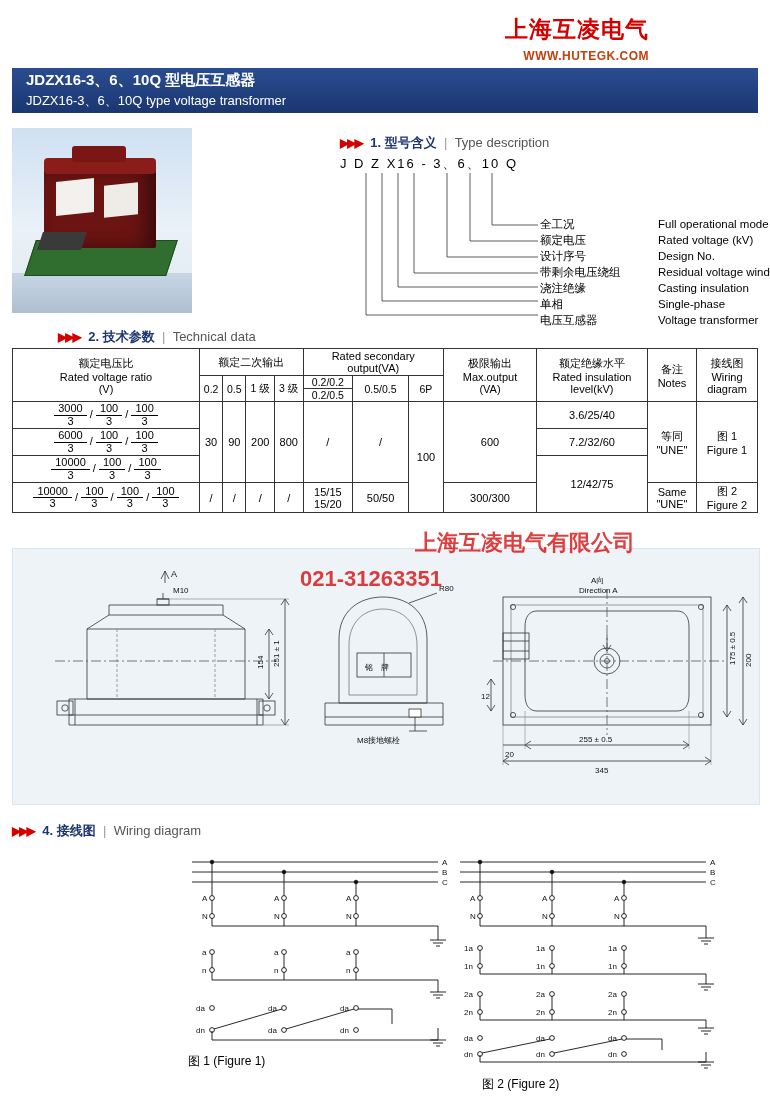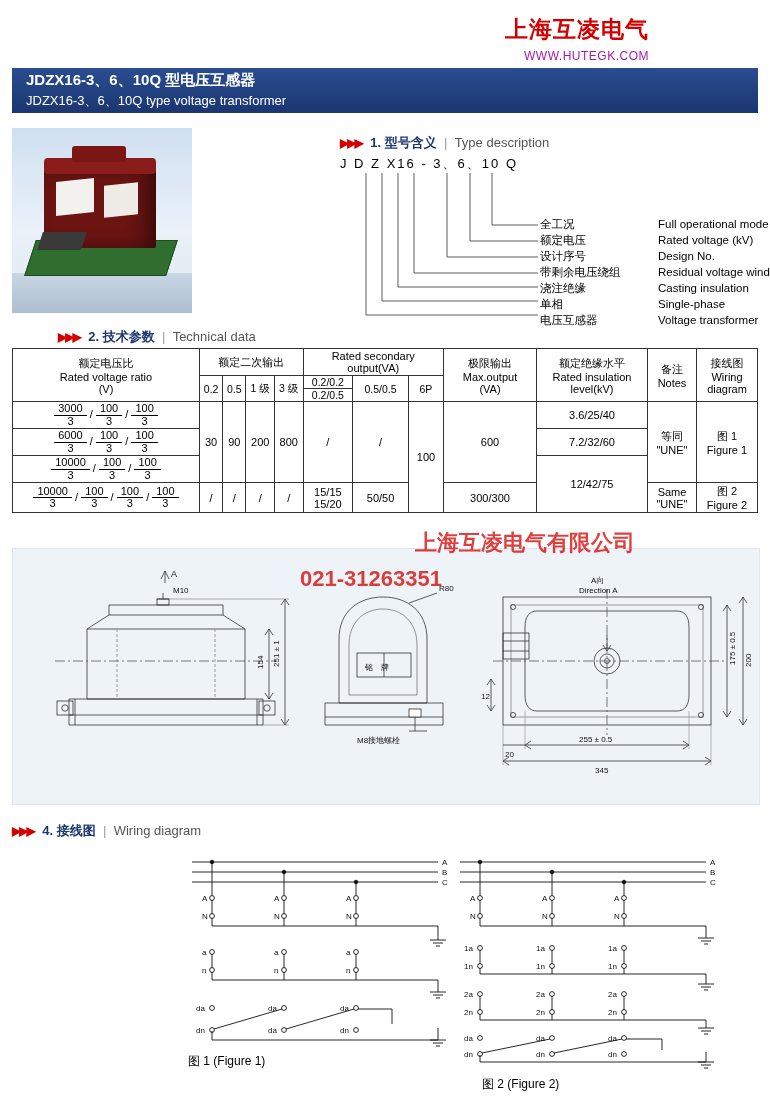--- a/index.html
+++ b/index.html
@@ -2,21 +2,21 @@
 <html><head>
 <meta charset="utf-8">
 <style>
   html,body{margin:0;padding:0;}
   body{width:770px;height:1109px;background:#ffffff;font-family:"Liberation Sans",sans-serif;color:#000;position:relative;overflow:hidden;}
   .page{position:relative;width:667px;height:1109px;}
 
   
   .brand{position:absolute;right:18px;top:14px;text-align:right;}
   .brand-cn{color:#d40000;font-size:23px;font-weight:bold;letter-spacing:1px;}
-  .brand-url{color:#a21caf;font-size:12px;font-weight:normal;margin-top:4px;letter-spacing:0.5px;}
+  .brand-url{color:#c2410c;font-size:12px;font-weight:bold;margin-top:4px;letter-spacing:0.5px;}
 
   .titlebar{position:absolute;left:12px;top:68px;width:746px;height:45px;background:#1f3d7a;
     background:linear-gradient(to bottom,#2a4d91 0%,#1b3670 100%);}
   .titlebar .t1{position:absolute;left:14px;top:3px;color:#fff;font-size:15px;font-weight:bold;}
   .titlebar .t2{position:absolute;left:14px;top:24px;color:#fff;font-size:13px;}
 
   
   .sechead{position:absolute;font-size:13px;color:#1b3670;font-weight:bold;}
   .sechead .arrows{color:#d40000;letter-spacing:-2px;font-size:12px;margin-right:5px;}
   .sechead .en{color:#555;font-weight:normal;}

